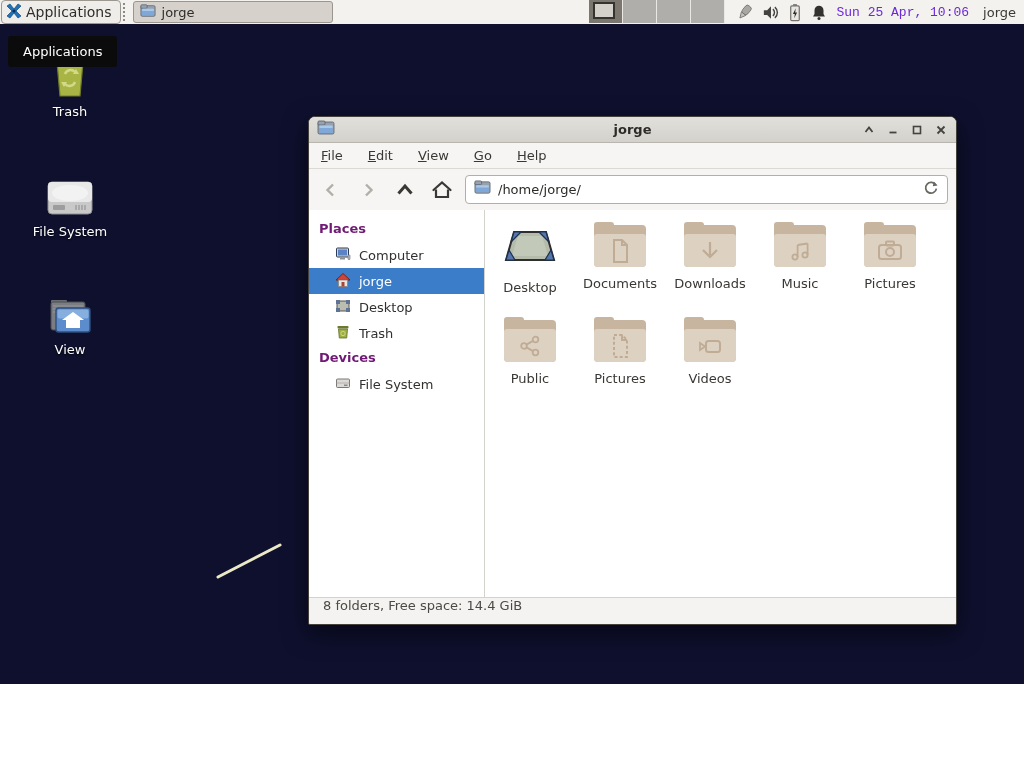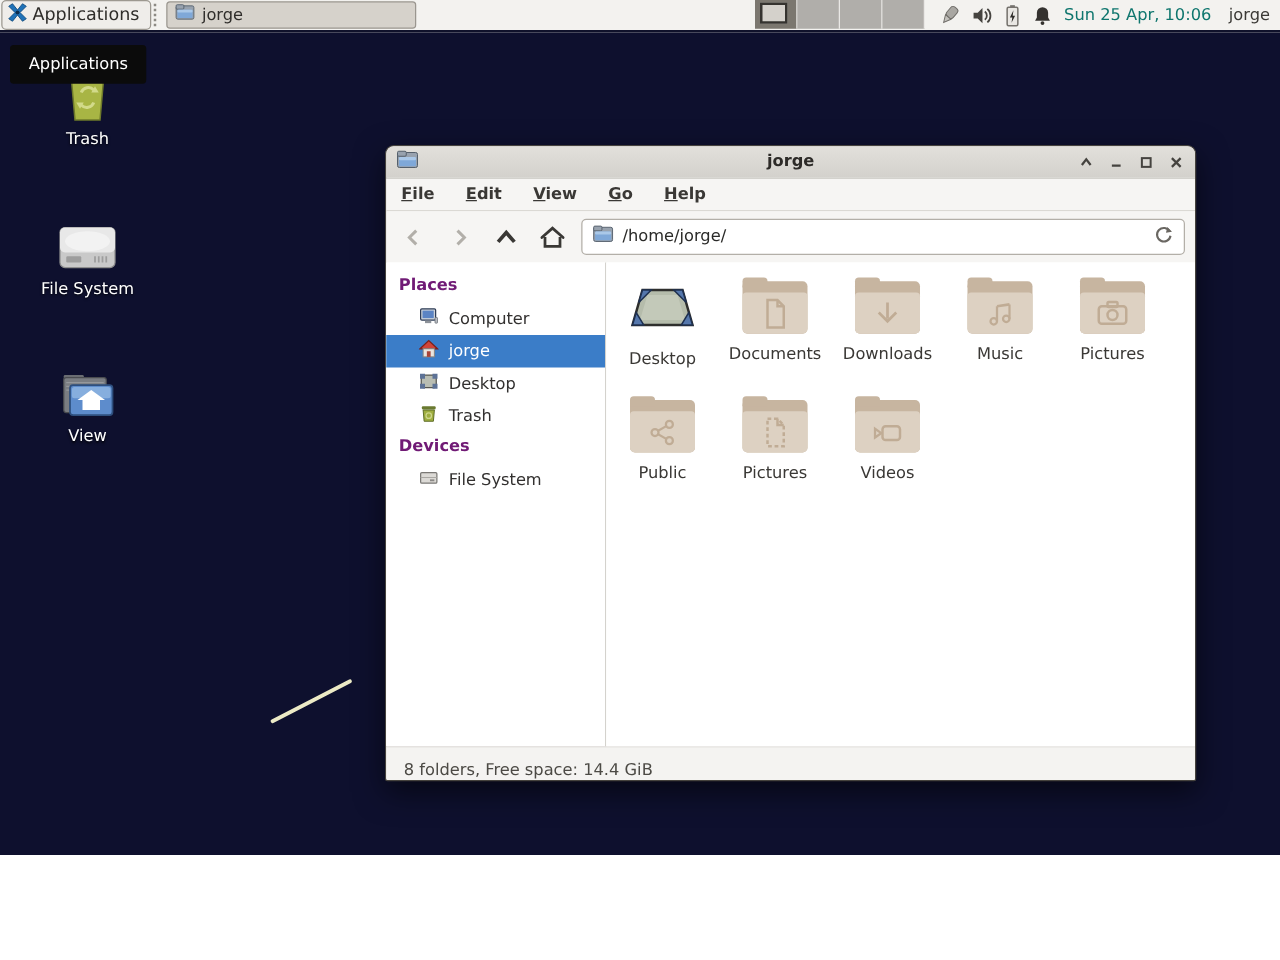--- a/index.html
+++ b/index.html
@@ -26,21 +26,21 @@
     background:#d6d2cb; border:1px solid #9a968f; border-radius:3px;
     font-size:13px; color:#2f2d2a;
   }
   .panel-spacer { flex:1; }
   .pager { display:flex; height:26px; margin-top:0; }
   .pager .ws { width:34px; height:24px; background:#b0aeaa; border-right:1px solid #e9e8e5; position:relative; }
   .pager .ws.active { background:#7b776f; }
   .pager .ws .mini-win { position:absolute; left:4px; top:3px; width:22px; height:17px; background:#d4d1cb; border:2px solid #35332f; }
   .tray { display:flex; align-items:center; gap:7px; margin:0 8px 0 10px; }
   .tray svg { display:block; }
-  .clock { font-size:13px; color:#0f766e; margin-right:14px; white-space:nowrap; }
+  .clock { font-size:13px; color:#6d28d9; margin-right:14px; white-space:nowrap;font-family:Liberation Mono, monospace; }
   .panel-user { font-size:13px; color:#3b3935; margin-right:8px; }
 
   
   .tooltip {
     position:absolute; left:8px; top:36px; z-index:50;
     background:#0b0b0b; color:#ffffff; font-size:13px;
     padding:8px 15px; border-radius:3px;
   }
 
   
@@ -61,21 +61,21 @@
     box-shadow:0 8px 24px rgba(0,0,0,.55); display:flex; flex-direction:column;
   }
   .titlebar {
     height:26px; background:linear-gradient(#e2e0db,#d3d1cc);
     border-radius:6px 6px 0 0; border-bottom:1px solid #b9b6b0;
     display:flex; align-items:center; padding:0 8px; position:relative;
   }
   .title-text { position:absolute; left:0; right:0; text-align:center; font-size:13px; font-weight:bold; color:#2d2b28; }
   .win-controls { margin-left:auto; display:flex; gap:10px; z-index:2; }
   .win-btn { width:14px; height:14px; display:flex; align-items:center; justify-content:center; }
-  .menubar { height:26px; background:#f6f5f3; border-bottom:1px solid #dbd9d4; display:flex; align-items:center; padding-left:12px; gap:25px;font-weight:bold; }
+  .menubar { height:26px; background:#f6f5f3; border-bottom:1px solid #dbd9d4; display:flex; align-items:center; padding-left:12px; gap:25px; }
   .menu-item { font-size:13px; color:#3a3835; display:inline-block; }
   .menu-item::first-letter { text-decoration:underline; }
   .toolbar { height:41px; background:#f6f5f3; display:flex; align-items:center; padding:0 8px; gap:10px; }
   .nav-btn { width:27px; height:27px; display:flex; align-items:center; justify-content:center; border-radius:3px; }
   .pathbar {
     flex:1; height:29px; background:#ffffff; border:1px solid #b3afa8; border-radius:4px;
     display:flex; align-items:center; padding:0 8px; gap:7px;
   }
   .path-text { flex:1; font-size:13px; color:#2a2a28; }
 
@@ -92,21 +92,21 @@
   .file-item { width:86px; display:flex; flex-direction:column; align-items:center; padding-top:5px; }
   .file-item .flabel { margin-top:7px; font-size:13px; color:#3a3835; white-space:nowrap; }
 
   .folder { position:relative; width:54px; height:44px; }
   .folder .f-back { position:absolute; left:1px; right:1px; top:0; bottom:2px; background:#c7b5a0; border-radius:4px; }
   .folder .f-back::before { content:""; position:absolute; left:0; top:-3px; width:20px; height:8px; background:#c7b5a0; border-radius:3px 3px 0 0; }
   .folder .f-front { position:absolute; left:1px; right:1px; top:9px; bottom:2px; background:#ddd1c2; border-radius:3px 3px 4px 4px; display:flex; align-items:center; justify-content:center; }
 
   .statusbar {
     height:27px; background:#f4f3f1; border-top:1px solid #d4d2cd; border-radius:0 0 2px 2px;
-    display:flex; align-items:flex-end; padding-left:14px; font-size:13px; color:#4c4a45;
+    display:flex; align-items:flex-start; padding-left:14px; font-size:13px; color:#4c4a45;
   }
 
   
   .logo { position:absolute; left:0; width:1024px; top:660px; text-align:center;
     font-family:"DejaVu Serif", serif; font-size:42px; color:#ffffff; letter-spacing:-1px; }
   .logo .i-wrap { position:relative; display:inline-block; }
   .logo .i-dot { position:absolute; left:50%; top:3px; width:7px; height:7px; background:#d70751; transform:translateX(-50%) rotate(45deg); }
 
   
   .dock {

